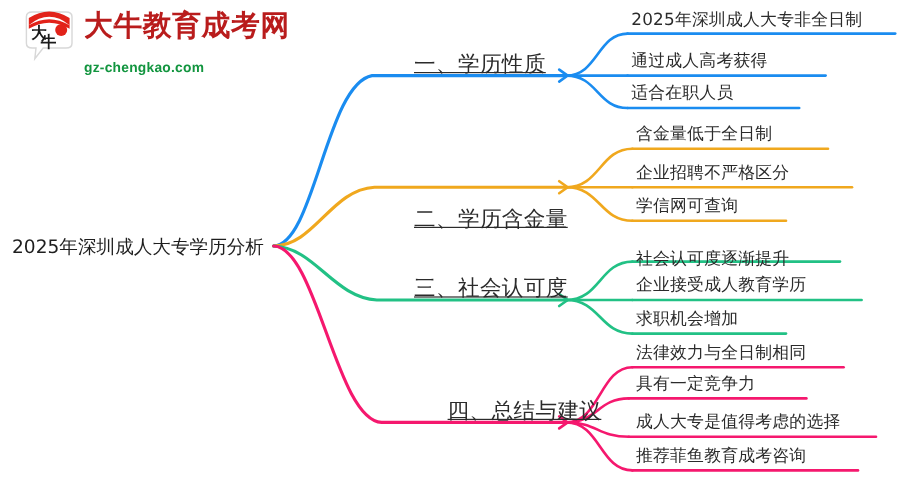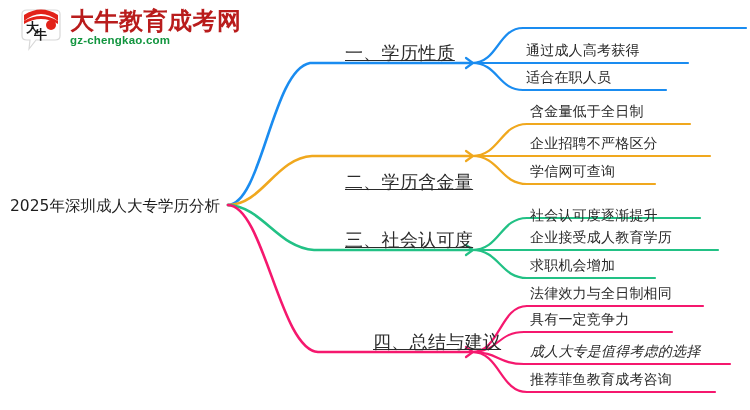--- a/index.html
+++ b/index.html
@@ -17,21 +17,21 @@
   #logo-mark{position:absolute;left:0;top:0;width:46px;height:44px;}
   #logo-text{position:absolute;left:52px;top:2px;width:160px;height:44px;}
   .logo-cn{
     font-family:"DejaVu Sans","Liberation Sans",sans-serif;
     font-size:24px;font-weight:bold;color:#b91c1c;
     letter-spacing:.5px;line-height:22px;white-space:nowrap;
   }
   .logo-en{
     font-family:"Liberation Sans",sans-serif;
     font-size:11.5px;font-weight:bold;color:#12953f;
-    letter-spacing:.2px;line-height:15px;white-space:nowrap;margin-top:1px;
+    letter-spacing:.2px;line-height:15px;white-space:nowrap;margin-top:18px;
   }
 
   
   #wires{position:absolute;left:0;top:0;width:750px;height:410px;}
 
   
   .node{
     position:absolute;
     color:#2b2b2b;
     white-space:nowrap;
@@ -130,29 +130,30 @@
   <div class="node" id="root-label">2025年深圳成人大专学历分析</div>
 
   <div class="node branch-label" style="left:345px;top:41px;">一、学历性质</div>
 
   <div class="node branch-label" style="left:345px;top:134px;margin-top:36px;">二、学历含金量</div>
 
   <div class="node branch-label" style="left:345px;top:228px;">三、社会认可度</div>
 
   <div class="node branch-label" style="left:345px;top:330px;margin-left:28px;">四、总结与建议</div>
 
+  <div class="node leaf-label" style="left:526px;top:8px;">2025年深圳成人大专非全日制</div>
   <div class="node leaf-label" style="left:526px;top:42px;">通过成人高考获得</div>
   <div class="node leaf-label" style="left:526px;top:69px;">适合在职人员</div>
 
   <div class="node leaf-label" style="left:530px;top:103px;">含金量低于全日制</div>
   <div class="node leaf-label" style="left:530px;top:163px;">学信网可查询</div>
   <div class="node leaf-label" style="left:530px;top:135px;">企业招聘不严格区分</div>
 
   <div class="node leaf-label" style="left:530px;top:197px;margin-top:10px;">社会认可度逐渐提升</div>
   <div class="node leaf-label" style="left:530px;top:229px;">企业接受成人教育学历</div>
   <div class="node leaf-label" style="left:530px;top:257px;">求职机会增加</div>
 
   <div class="node leaf-label" style="left:530px;top:285px;">法律效力与全日制相同</div>
   <div class="node leaf-label" style="left:530px;top:311px;">具有一定竞争力</div>
-  <div class="node leaf-label" style="left:530px;top:343px;font-style:italic;">成人大专是值得考虑的选择</div>
+  <div class="node leaf-label" style="left:530px;top:343px;">成人大专是值得考虑的选择</div>
   <div class="node leaf-label" style="left:530px;top:371px;">推荐菲鱼教育成考咨询</div>
 
 </div>
 
 </body></html>

